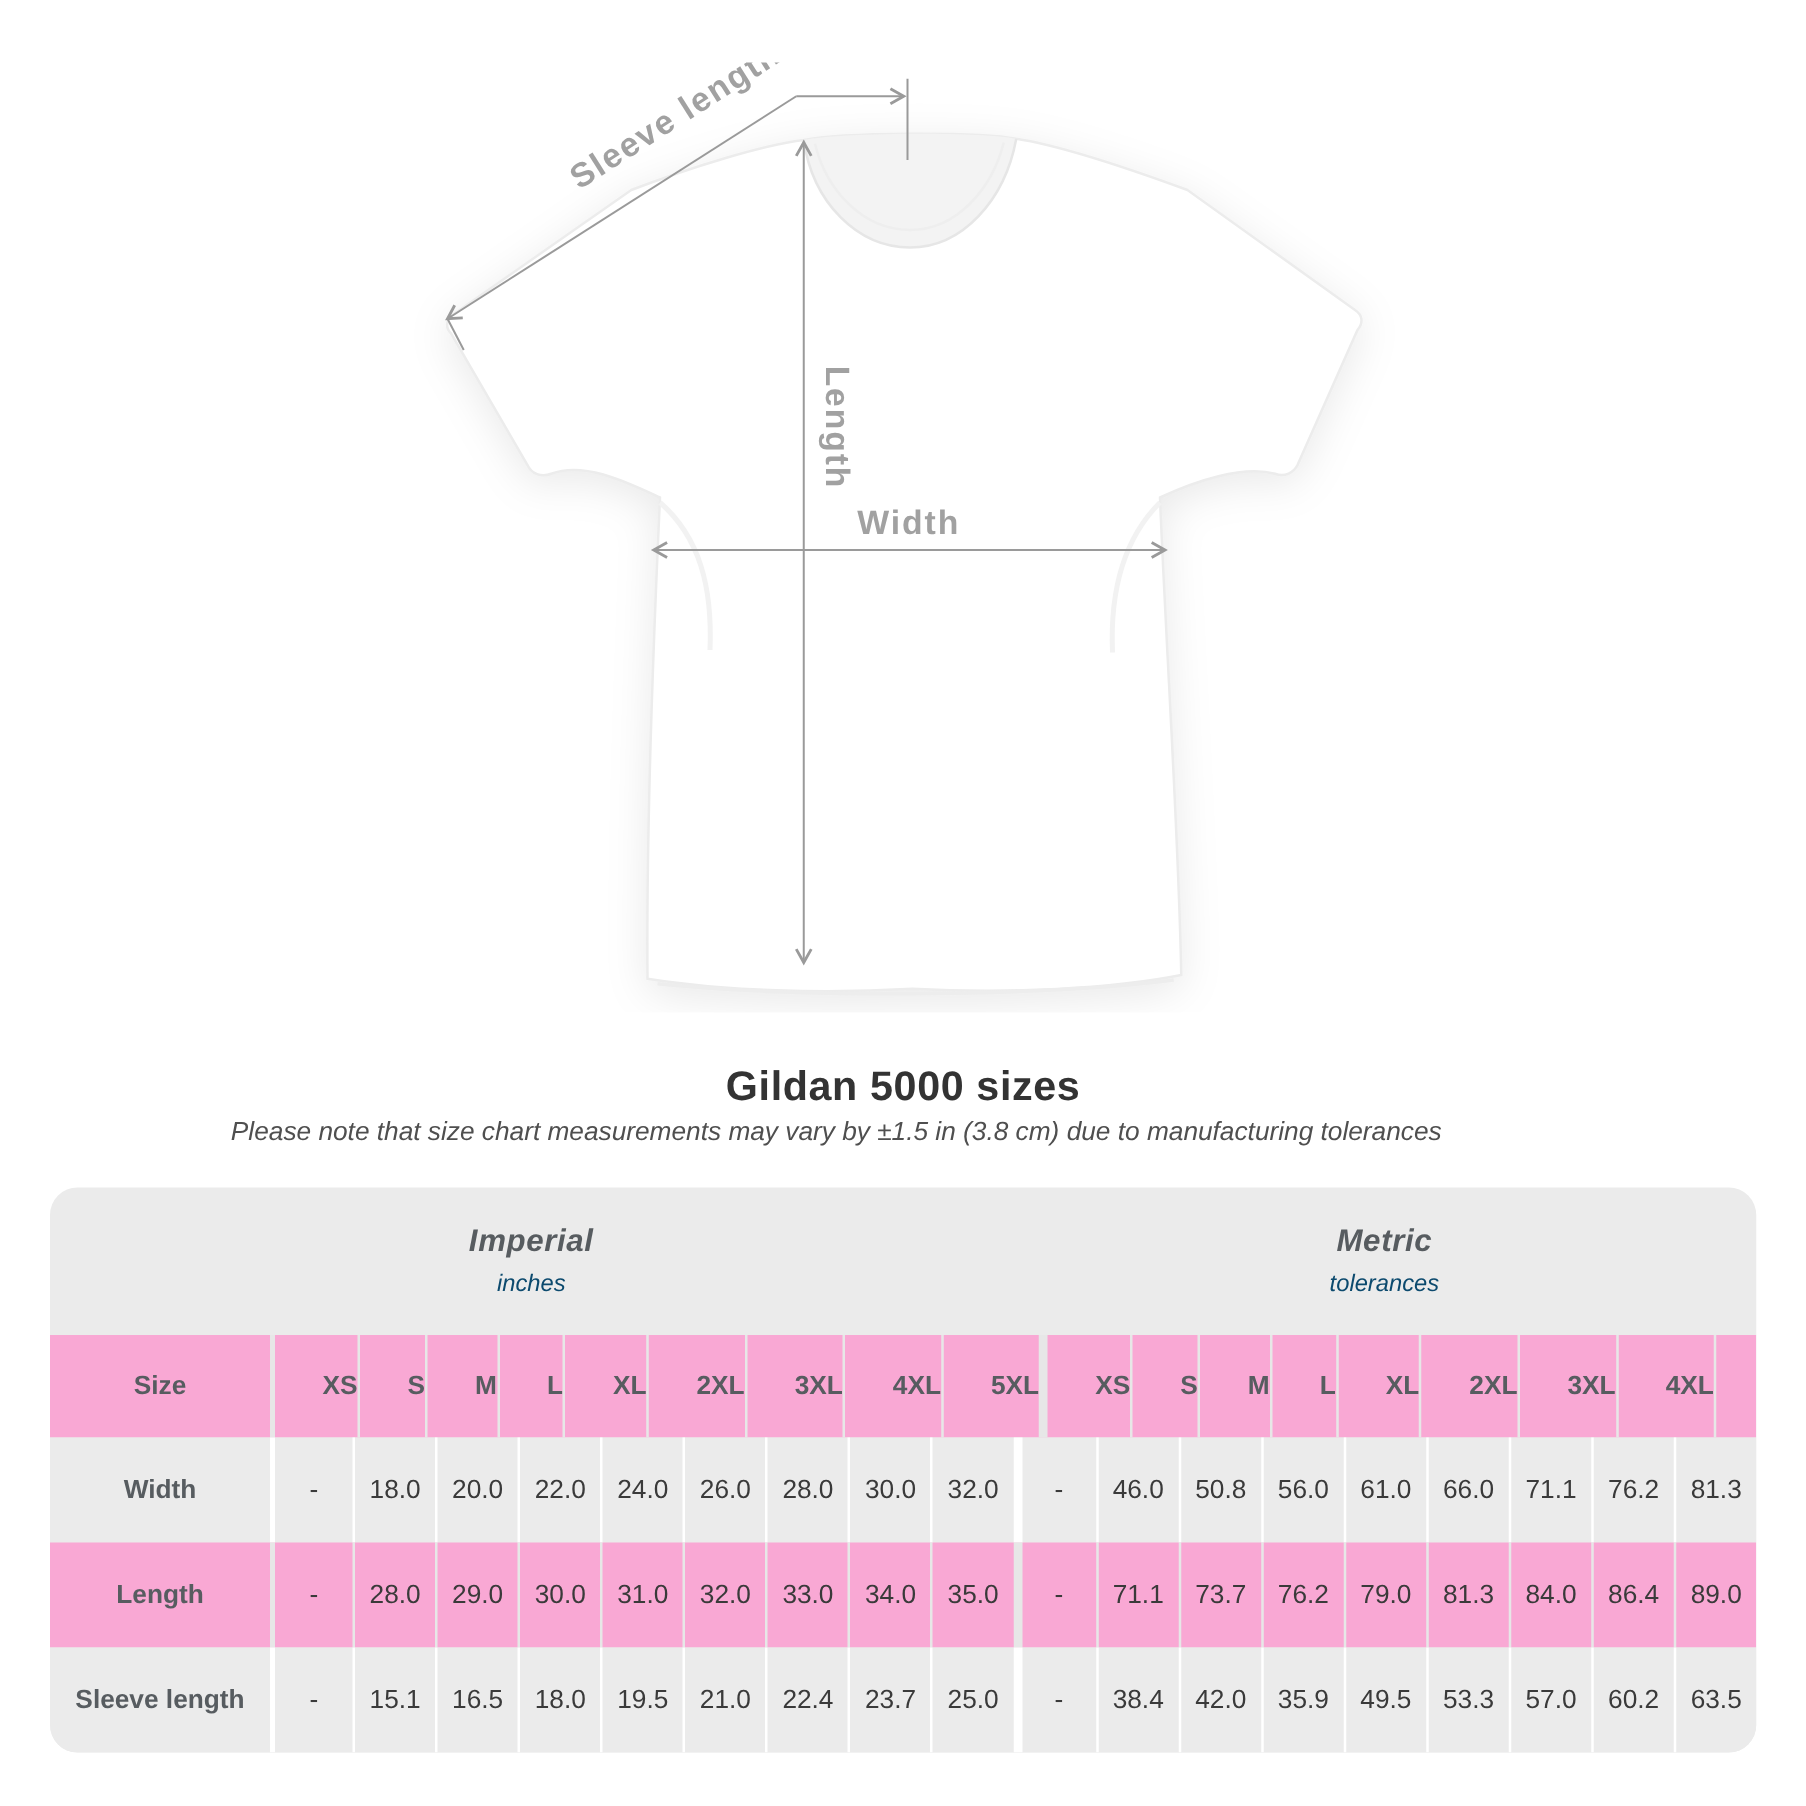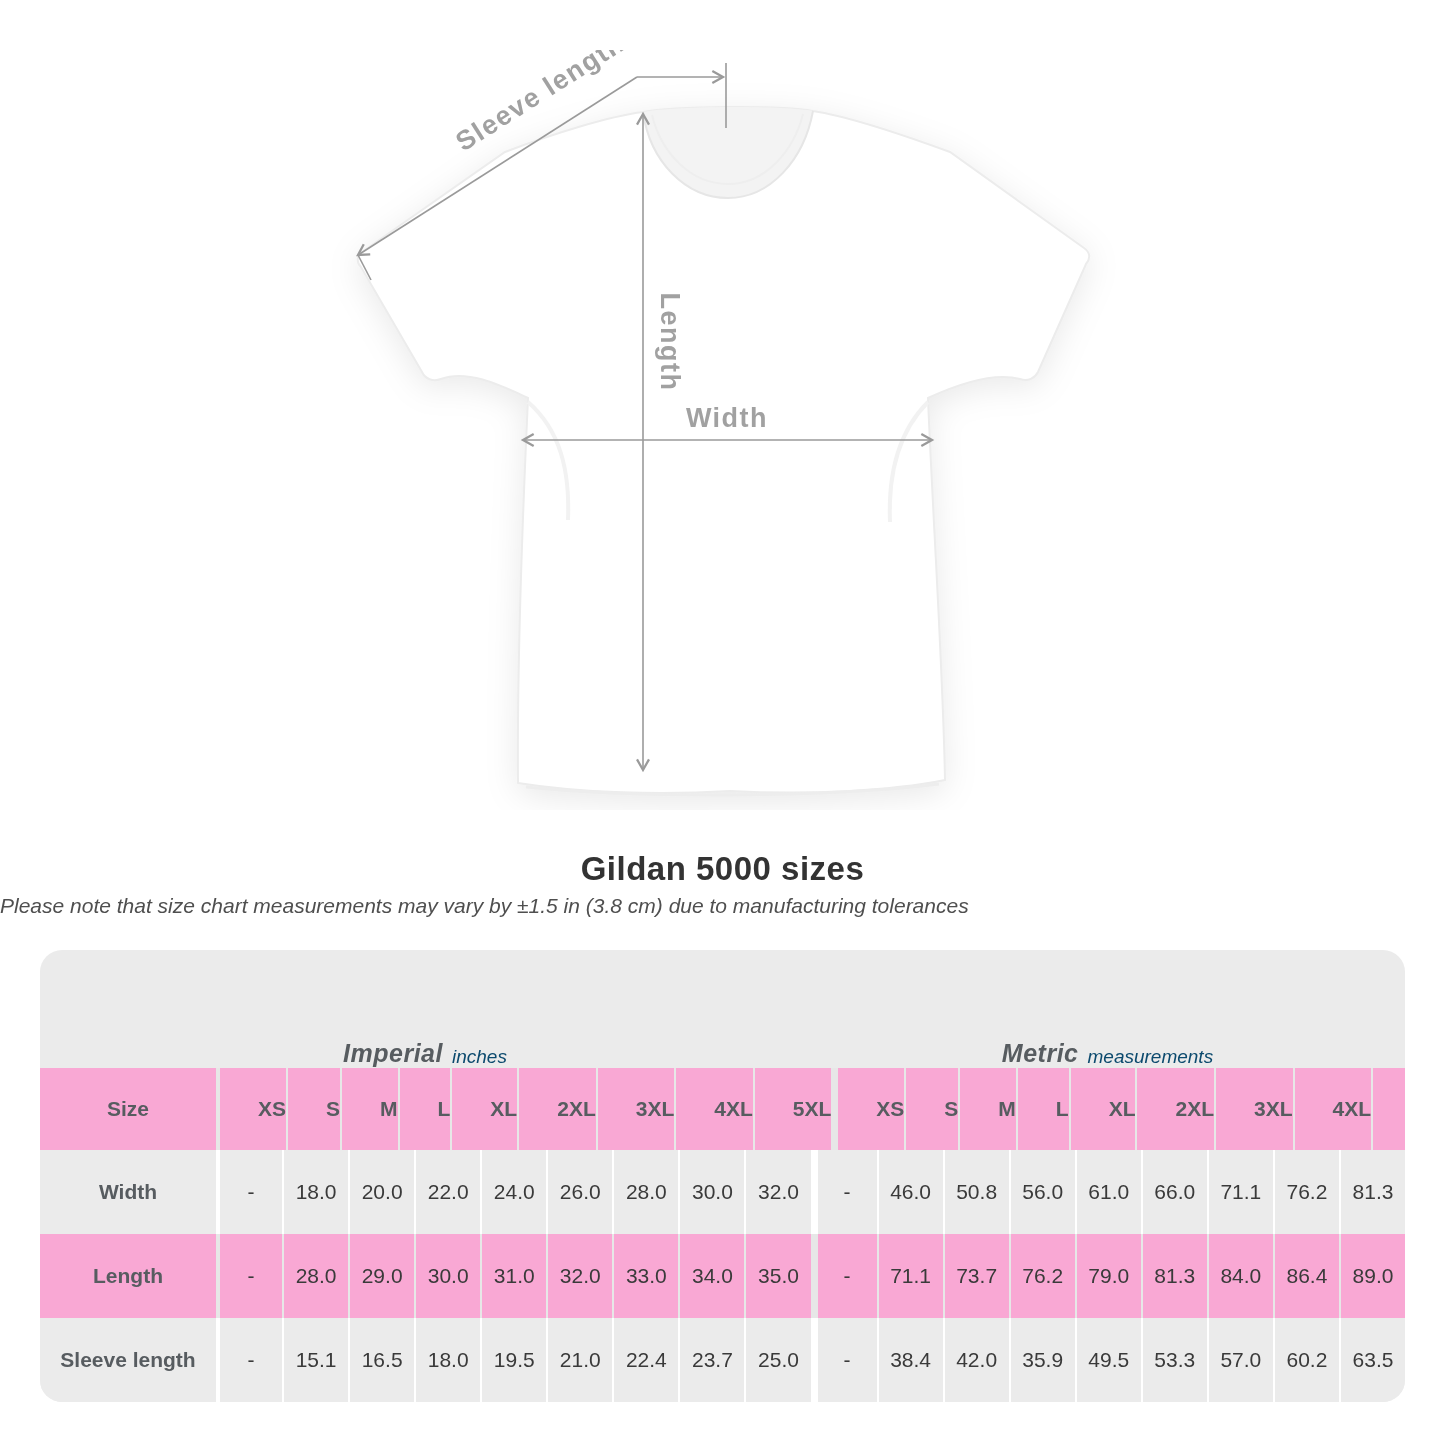--- a/index.html
+++ b/index.html
@@ -11,30 +11,30 @@
   .diagram{position:absolute;left:330px;top:50px;width:790px;height:760px;}
   .shirt{filter:drop-shadow(0 7px 16px rgba(0,0,0,.085));}
   .ann{stroke:#9a9a9a;stroke-width:1.6;fill:none;}
   .ann-label{fill:#a1a1a1;font-size:27px;font-weight:bold;letter-spacing:1.5px;}
   
   .title{
     position:absolute;left:0;top:850px;width:1445px;text-align:center;
     font-size:33px;font-weight:bold;color:#333333;letter-spacing:.5px;
   }
   .subtitle{
-    position:absolute;left:0;top:894px;width:1338px;text-align:left;
+    position:absolute;left:0;top:894px;width:1338px;text-align:center;
     font-size:21px;font-style:italic;color:#4f4f4f;
   }
   
   .size-table{
     position:absolute;left:40px;top:950px;width:1365px;height:452px;
     background:#ebebeb;border-radius:22px;overflow:hidden;
   }
   .band{display:flex;height:118px;}
-  .band-half{display:flex;align-items:flex-end;justify-content:center;gap:9px;}
+  .band-half{display:flex;flex-direction:column;align-items:center;justify-content:center;gap:9px;}
   .band-half.imperial{width:770px;}
   .band-half.metric{width:595px;}
   .band-name{font-size:25px;font-weight:bold;font-style:italic;color:#575c60;letter-spacing:.5px;}
   .band-unit{font-size:19px;font-style:italic;color:#0c4a6e;}
   .trow{display:grid;grid-template-columns:176px repeat(18,1fr);}
   .trow.sizes{height:82px;}
   .trow.data{height:84px;}
   .trow.white{background:#f9a8d4;--sep:#e7e7e7;}
   .trow.gray{background:#ebebeb;--sep:#ffffff;}
   .cell{
@@ -112,21 +112,21 @@
   <div class="subtitle">Please note that size chart measurements may vary by ±1.5 in (3.8 cm) due to manufacturing tolerances</div>
 
   <div class="size-table">
     <div class="band">
       <div class="band-half imperial">
         <span class="band-name">Imperial</span>
         <span class="band-unit">inches</span>
       </div>
       <div class="band-half metric">
         <span class="band-name">Metric</span>
-        <span class="band-unit">measurements</span>
+        <span class="band-unit">tolerances</span>
       </div>
     </div>
     <div>
         <div class="trow white sizes">
           <div class="cell rowlabel">Size</div>
           <div class="cell sizehead lsep">XS</div>
           <div class="cell sizehead">S</div>
           <div class="cell sizehead">M</div>
           <div class="cell sizehead">L</div>
           <div class="cell sizehead">XL</div>

